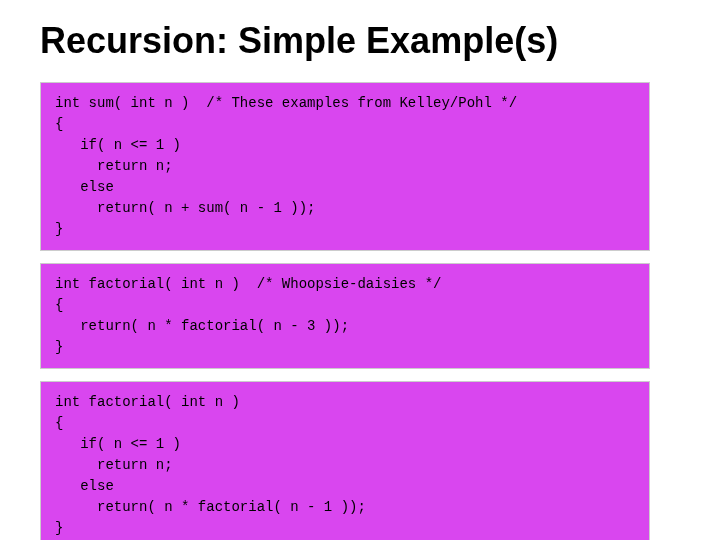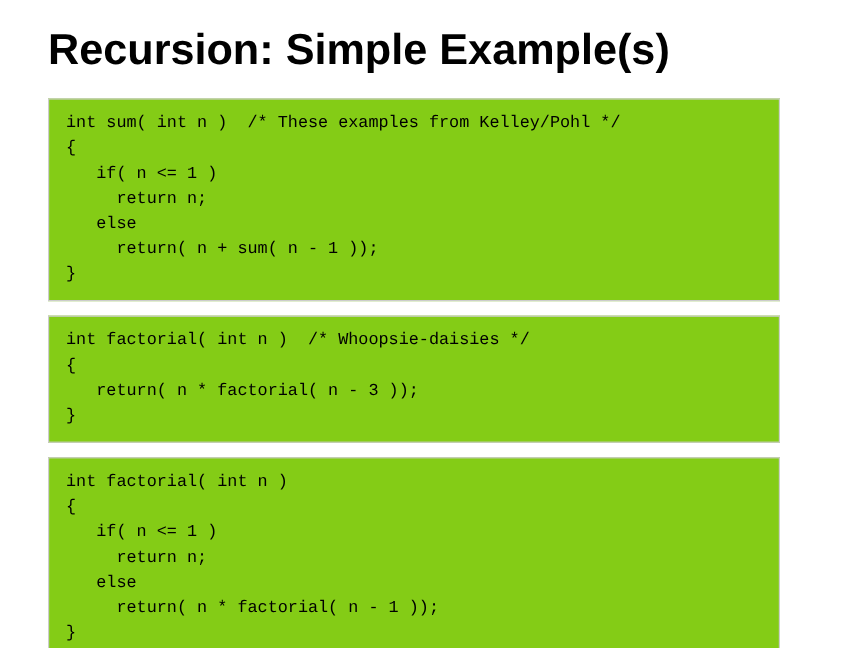--- a/index.html
+++ b/index.html
@@ -28,21 +28,21 @@
 
     .page-title {
       font-size: 36px;
       font-weight: bold;
       color: #000000;
       margin-bottom: 8px;
       font-family: Arial, sans-serif;
     }
 
     .code-block {
-      background: #84cc16;
+      background: #d946ef;
       border: 1px solid #cccccc;
       padding: 10px 14px;
       font-family: 'Courier New', Courier, monospace;
       font-size: 14px;
       line-height: 1.5;
       color: #000000;
       white-space: pre;
     }
   </style>
 </head>

